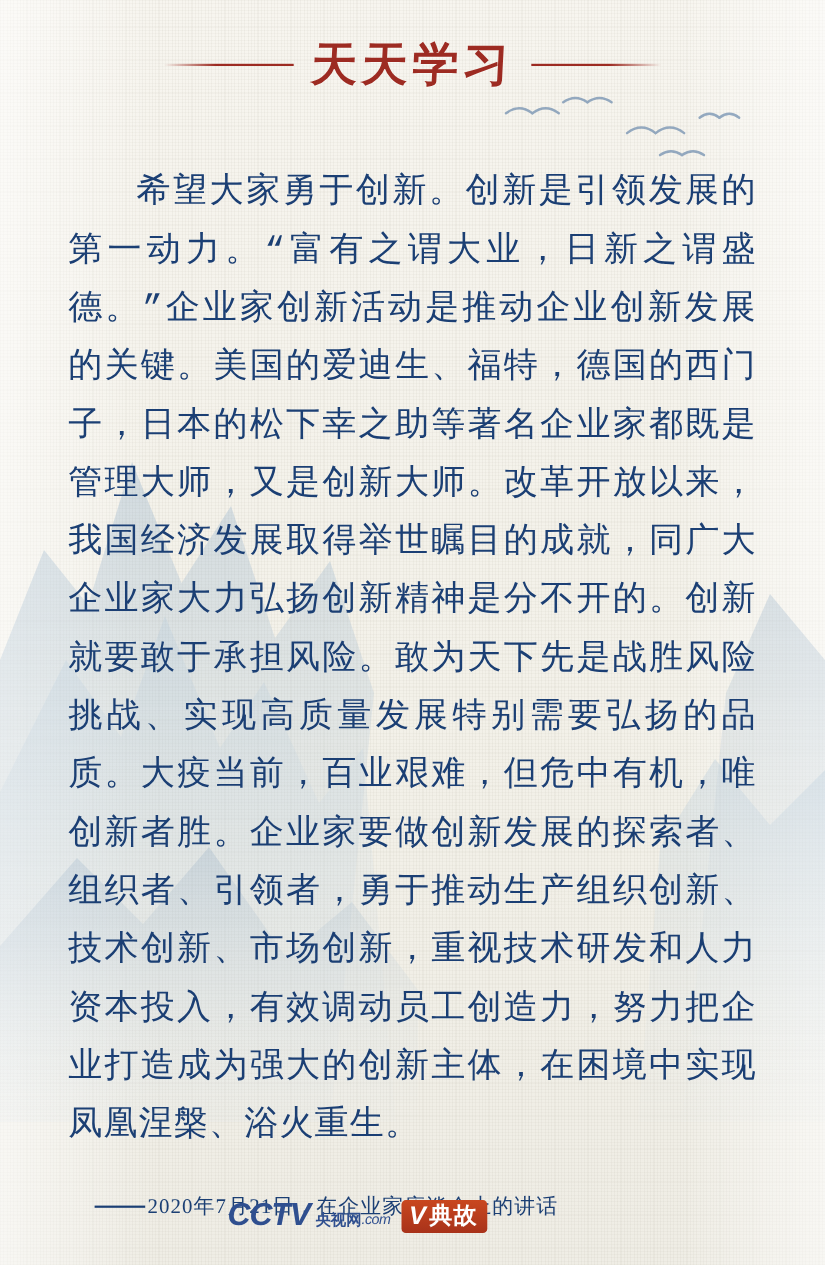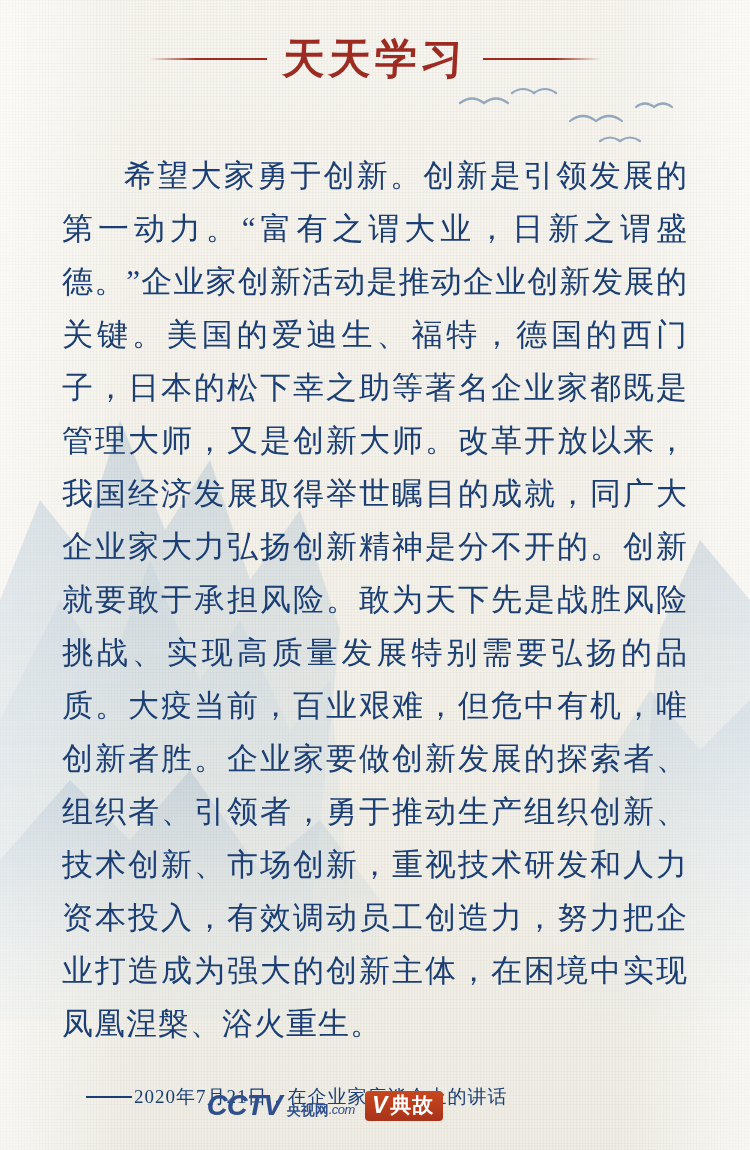--- a/index.html
+++ b/index.html
@@ -73,21 +73,21 @@
     text-shadow: 0 1px 0 rgba(255,255,255,0.4);
   }
 
   
   .content {
     position: relative;
     margin: 18px 62px 0 62px;
     z-index: 3;
   }
   .quote {
-    font-family: Liberation Serif, serif;
+    font-family: Liberation Mono, monospace;
     font-size: 31px;
     line-height: 53px;
     color: #1b3f74;
     text-align: justify;
     text-justify: inter-ideograph;
     text-indent: 62px;
     letter-spacing: 1px;
     font-weight: 500;
   }
 

